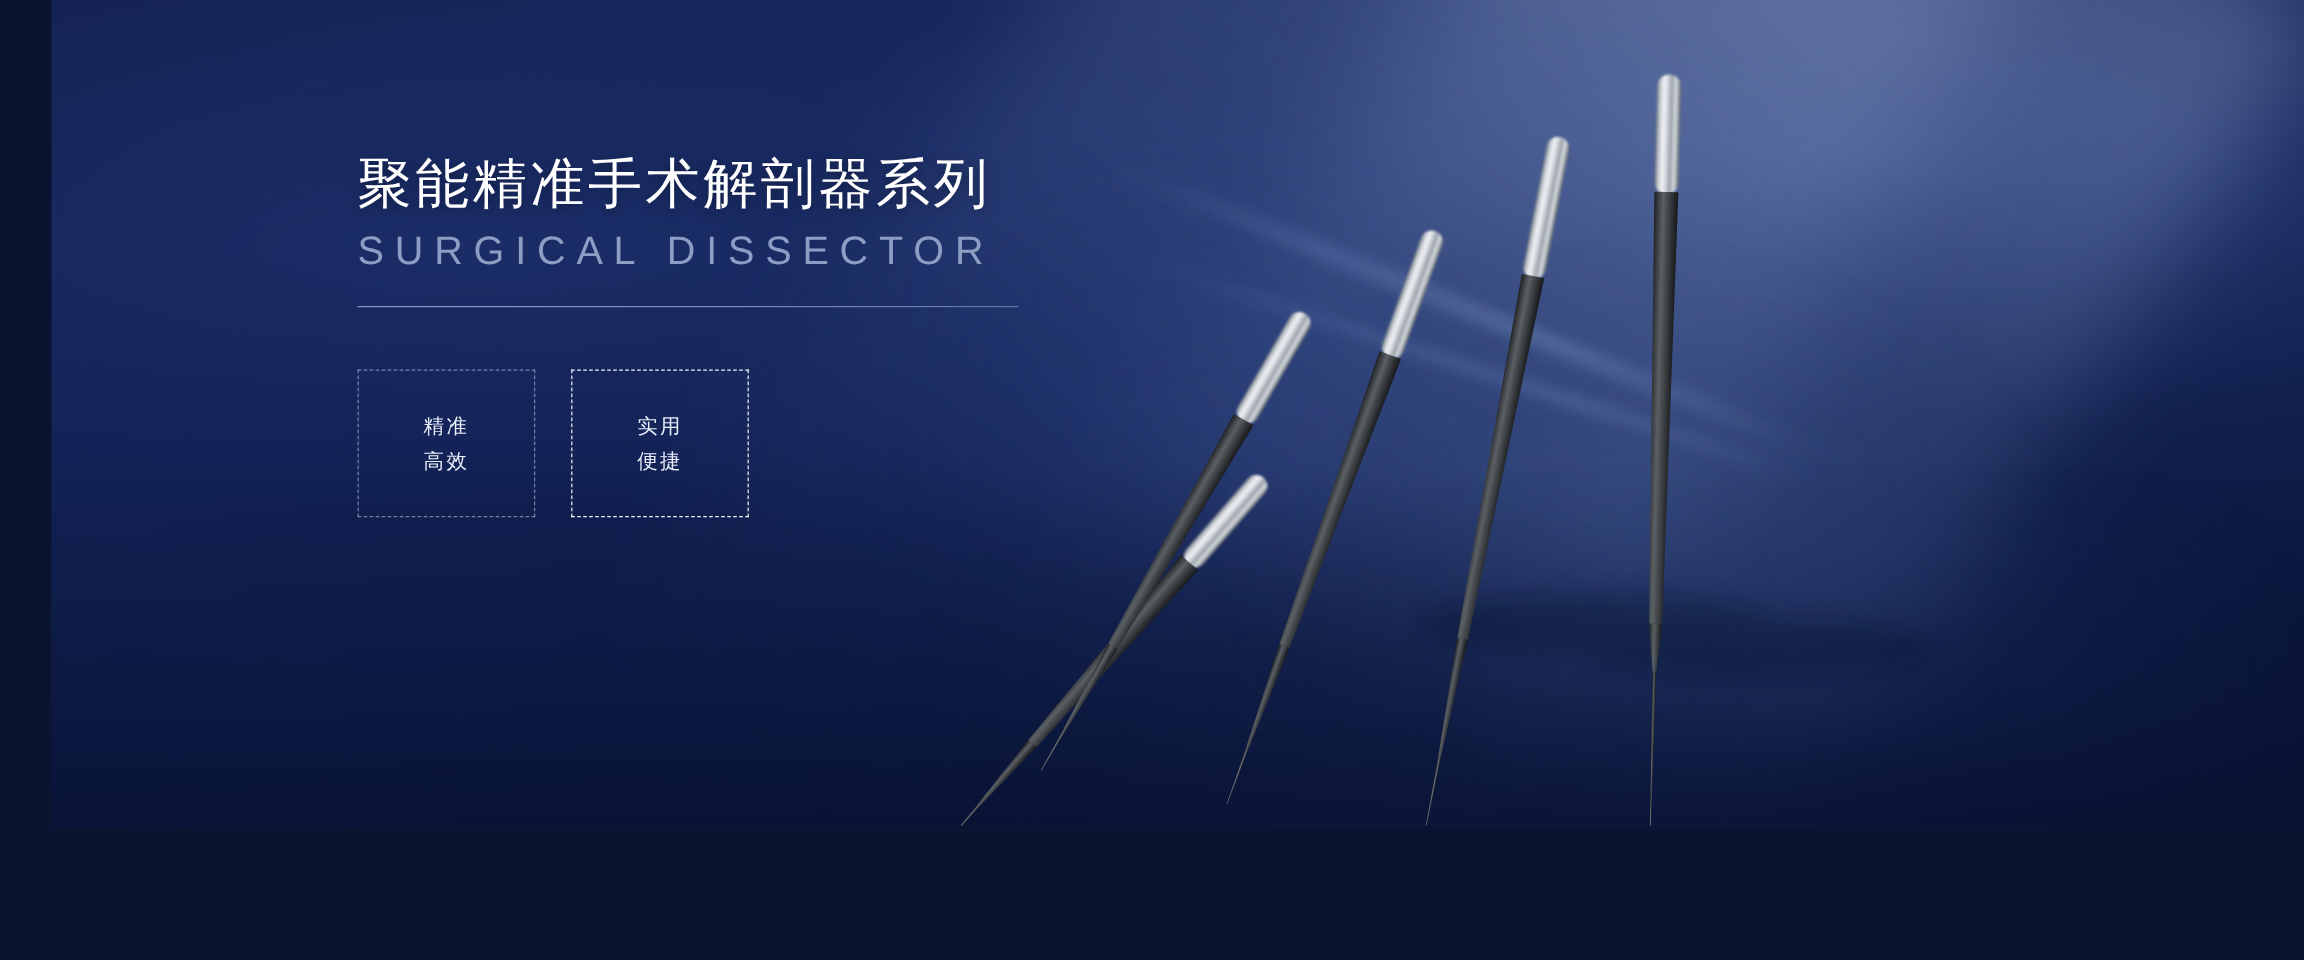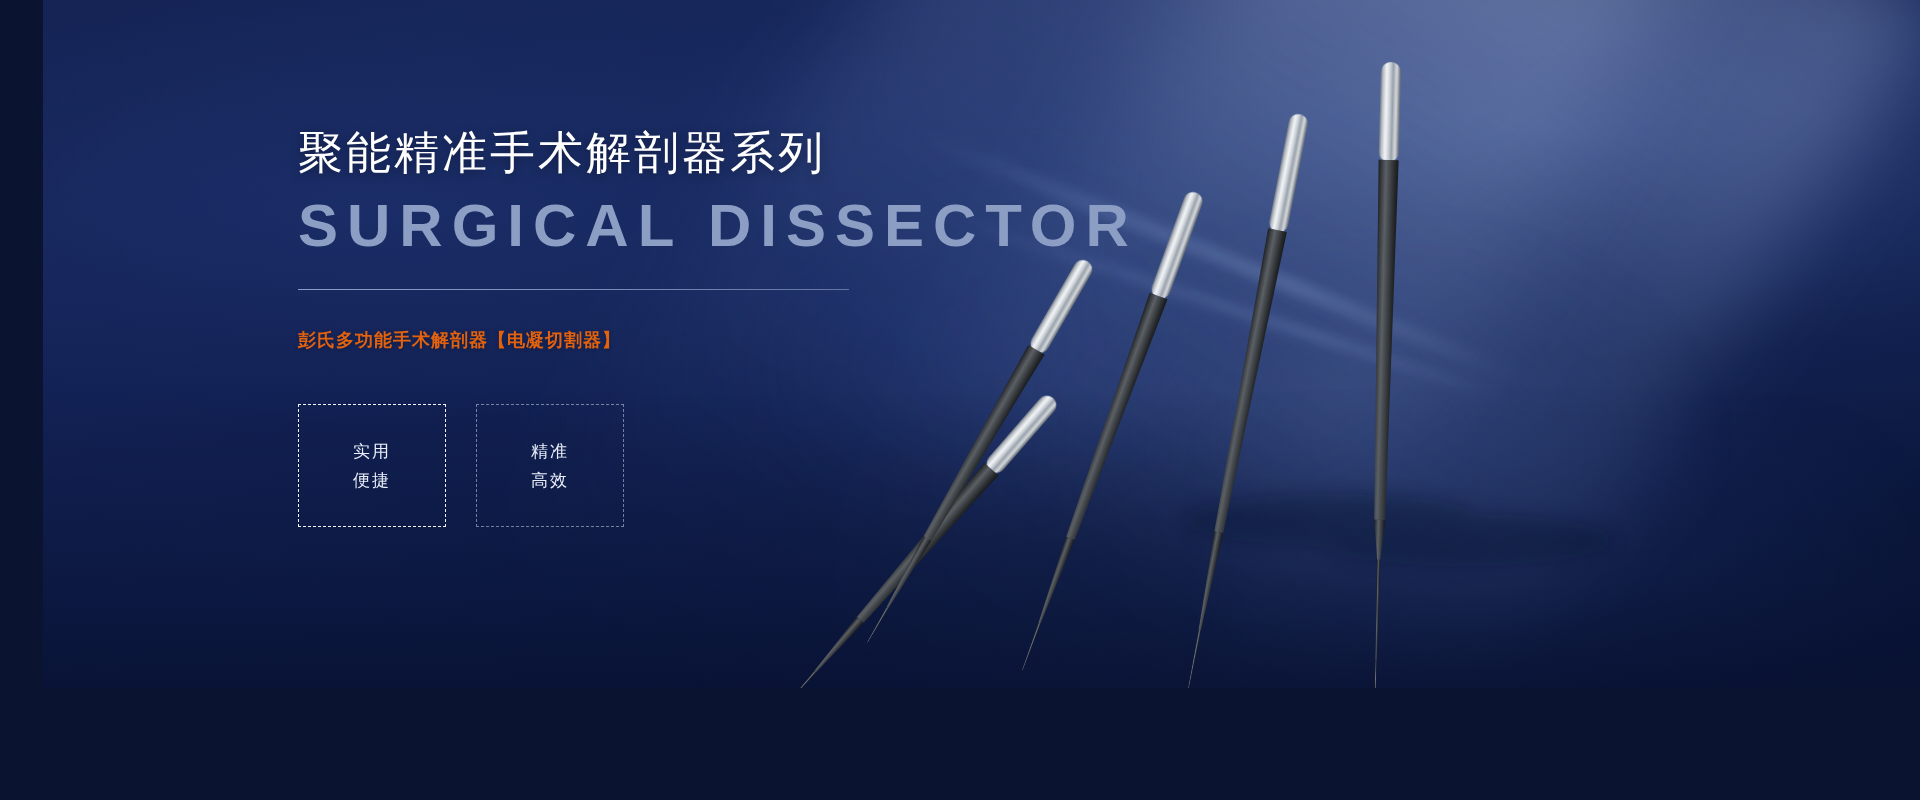--- a/index.html
+++ b/index.html
@@ -107,24 +107,24 @@
     font-size:45px;
     letter-spacing:3px;
     color:#ffffff;
     font-weight:400;
     line-height:1.2;
     text-shadow:0 2px 10px rgba(0,0,0,0.35);
     white-space:nowrap;
   }
   .title-en{
     margin-top:8px;
-    font-size:60px;
+    font-size:33px;
     letter-spacing:9px;
     color:#8d9ec4;
-    font-weight:700;
+    font-weight:400;
     line-height:1.25;
     white-space:nowrap;
   }
   .divider{
     margin-top:26px;
     width:551px; height:1px;
     background:linear-gradient(90deg, rgba(175,190,225,0.78) 0%, rgba(160,178,218,0.70) 60%, rgba(150,170,212,0.55) 100%);
   }
   .subtitle-cn{
     margin-top:38px;
@@ -258,31 +258,30 @@
   <div class="bg-vignette"></div>
   <div class="bg-darkbottom"></div>
 
   <div class="content">
     <div class="title-cn">聚能精准手术解剖器系列</div>
 
     <div class="title-en">SURGICAL DISSECTOR</div>
 
     <div class="divider"></div>
 
-    <div class="subtitle-cn">彭氏多功能手术解剖器【电凝切割器】</div>
 
     <div class="features">
+
+      <div class="feature">
+        <span class="fl">精准</span>
+        <span class="fl">高效</span>
+      </div>
 
       <div class="feature bright">
         <span class="fl">实用</span>
         <span class="fl">便捷</span>
       </div>
 
-      <div class="feature">
-        <span class="fl">精准</span>
-        <span class="fl">高效</span>
-      </div>
-
 
     </div>
   </div>
 
 </div>
 
 </body></html>

